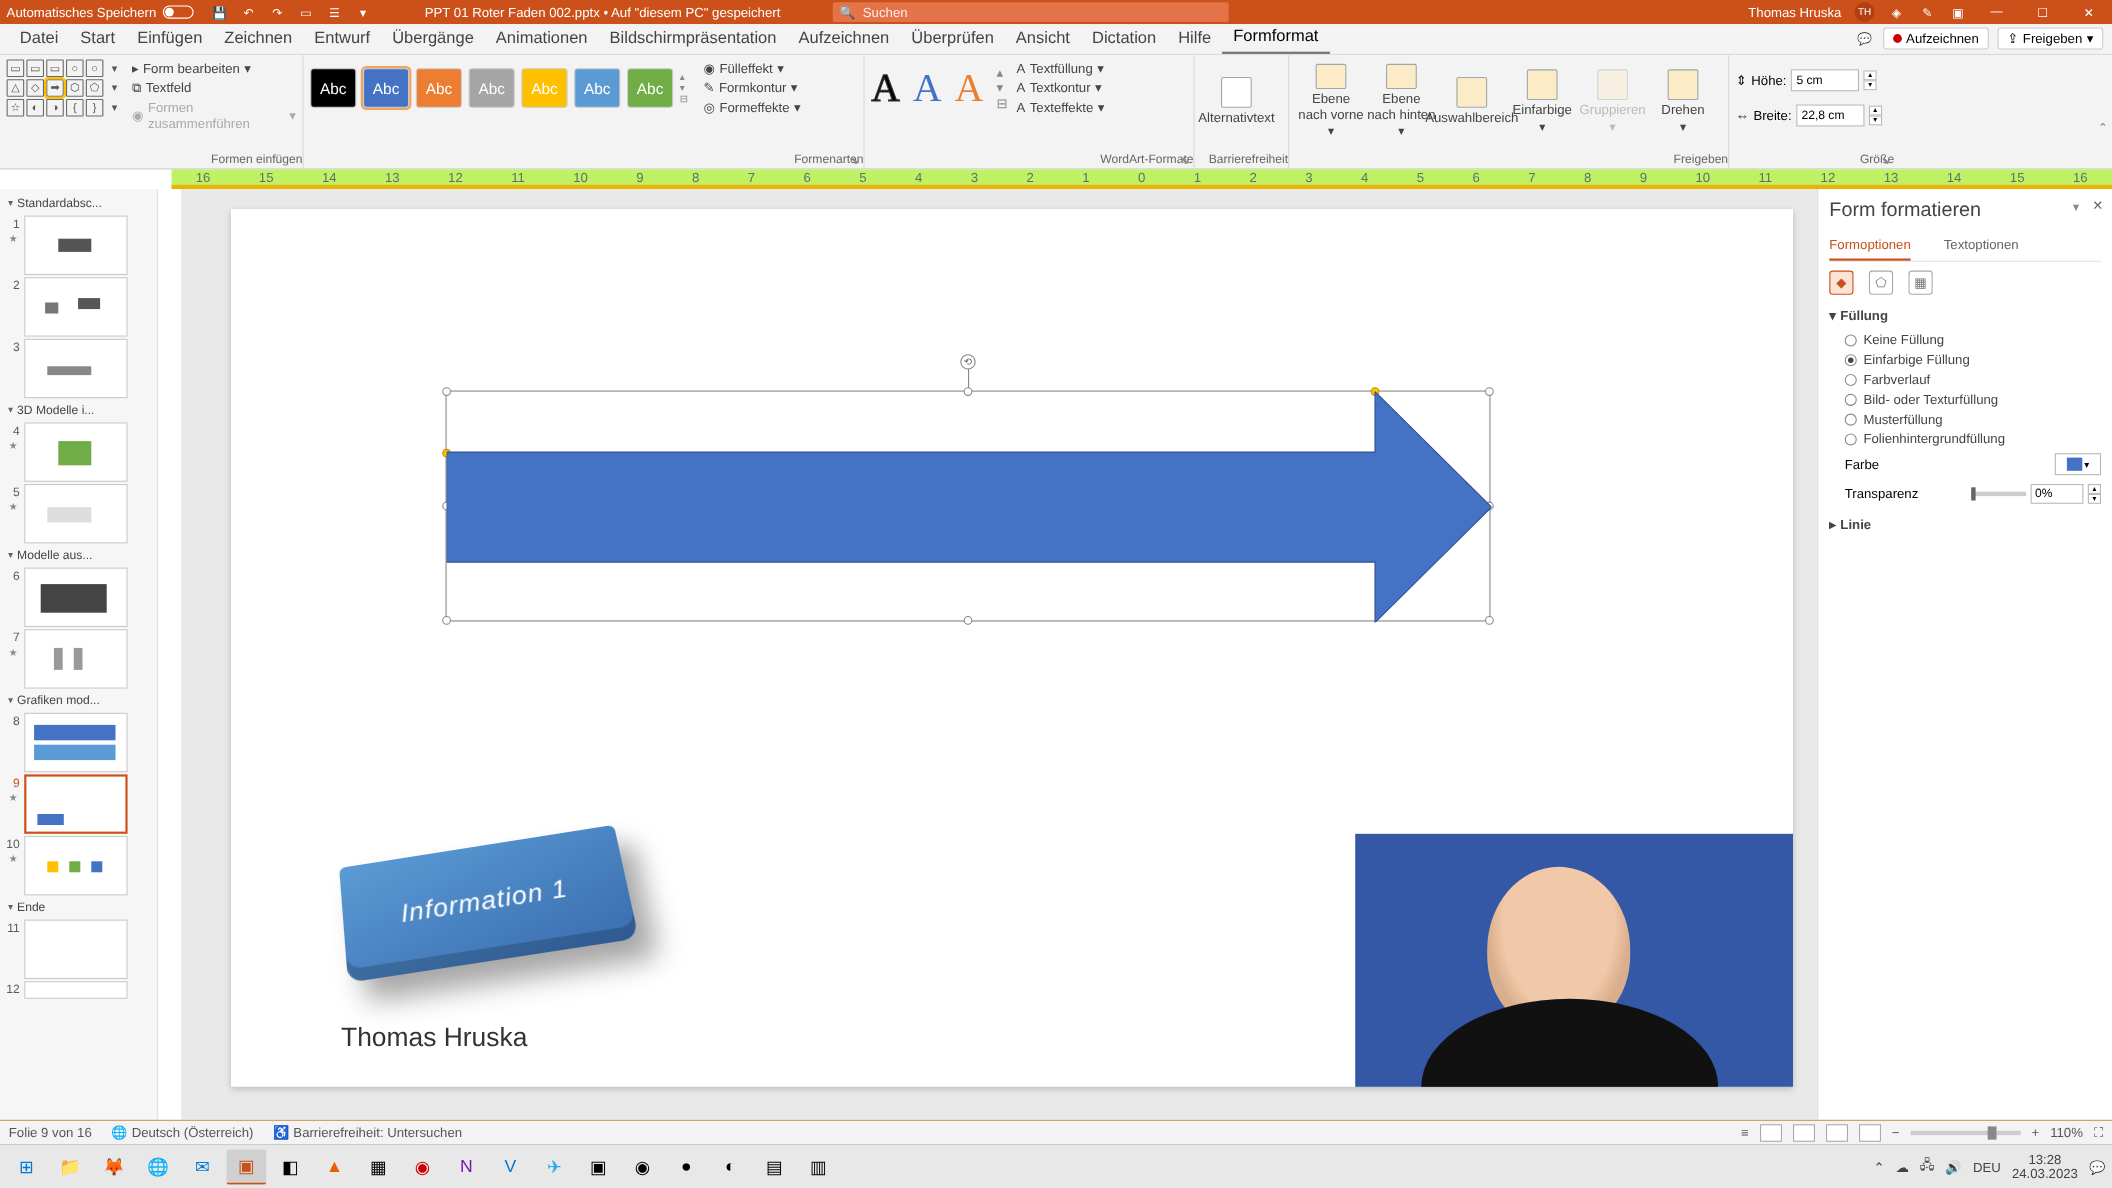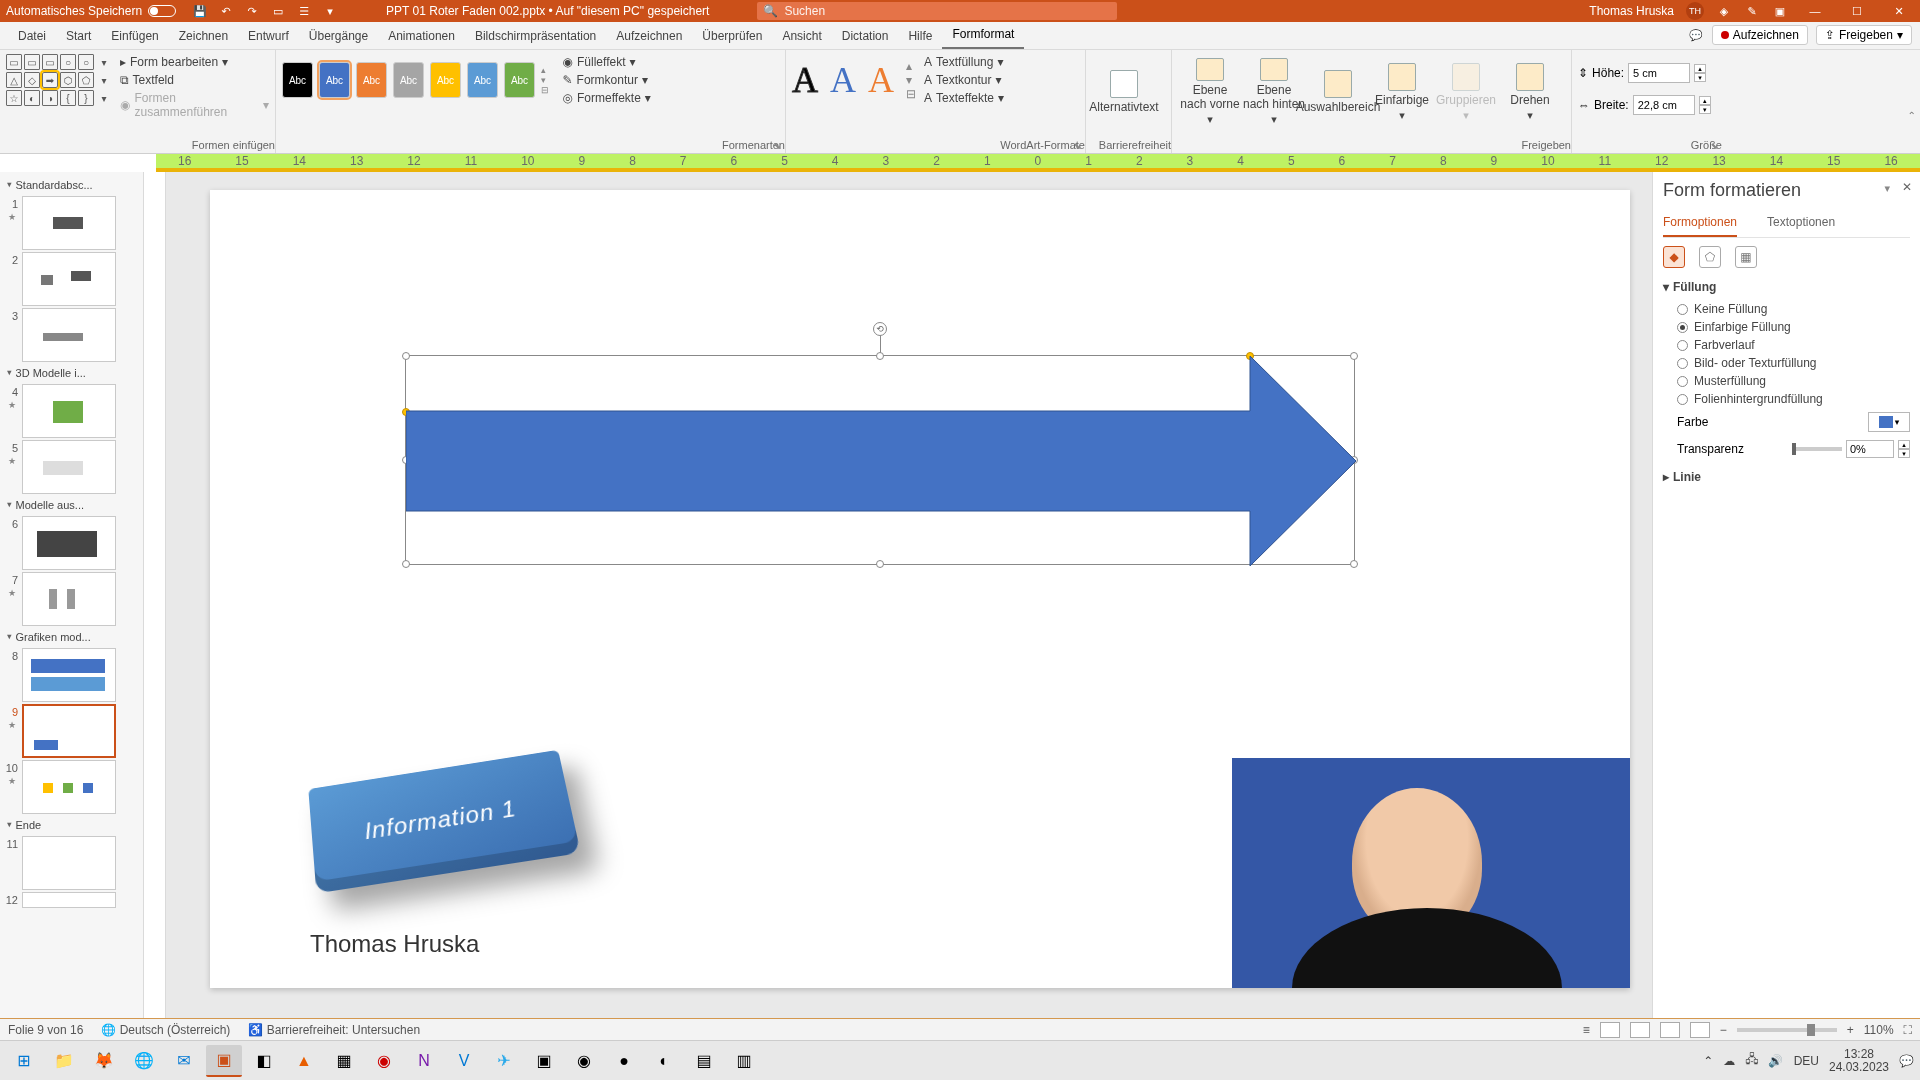--- a/index.html
+++ b/index.html
@@ -15,39 +15,39 @@
 .filename{flex:0 0 auto;margin-left:40px;font-size:12px}
 .search-box{flex:0 0 360px;margin-left:40px;height:18px;background:#E57348;border-radius:2px;display:flex;align-items:center;padding:0 6px;gap:6px}
 .search-box input{background:transparent;border:none;color:#fff;outline:none;flex:1;font-size:12px}
 .search-box input::placeholder{color:#fff;opacity:.9}
 .title-right{margin-left:auto;display:flex;align-items:center;gap:12px}
 .user-badge{width:18px;height:18px;border-radius:50%;background:#B23F10;display:flex;align-items:center;justify-content:center;font-size:9px}
 .win-btn{width:30px;height:18px;display:flex;align-items:center;justify-content:center;font-size:11px}
 
 
 .ribbon-tabs{height:28px;background:#F3F3F3;display:flex;align-items:flex-end;padding:0 8px;border-bottom:1px solid #DADADA}
-.ribbon-tab{padding:6px 10px;font-size:12px;color:#444;cursor:pointer}
+.ribbon-tab{padding:6px 10px;font-size:15px;color:#444;cursor:pointer}
 .ribbon-tab.active{color:#000000;border-bottom:2px solid #737373;font-weight:500}
 .ribbon-tabs .right{margin-left:auto;display:flex;gap:8px;align-items:center;padding-bottom:4px}
 .pill-btn{border:1px solid #ccc;border-radius:3px;padding:2px 8px;font-size:12px;display:flex;align-items:center;gap:4px;background:#fff}
 .rec-dot{width:8px;height:8px;background:#C00;border-radius:50%}
 
 
 .ribbon{height:104px;background:#F3F3F3;border-bottom:1px solid #CFCFCF;display:flex;position:relative}
 .rgroup{border-right:1px solid #DADADA;padding:4px 6px 0;display:flex;flex-direction:column;position:relative}
 .rgroup-label{position:absolute;bottom:2px;left:0;right:0;text-align:right;font-size:11px;color:#666}
 .rgroup-dl{position:absolute;bottom:2px;right:4px;font-size:9px;color:#888}
 .shapes-gallery{display:grid;grid-template-columns:repeat(6,16px);grid-auto-rows:16px;gap:2px;margin-bottom:2px}
 .shape-cell{width:16px;height:16px;border:1px solid #6a6a6a;border-radius:1px;display:flex;align-items:center;justify-content:center;font-size:10px;color:#555}
 .shape-cell.nobord{border:none}
 .shape-cell.hilite{outline:2px solid #FFC000;border-radius:2px}
 .rlabel{font-size:12px;color:#444;padding:1px 0;display:flex;align-items:center;gap:4px}
 .rlabel.disabled{color:#aaa}
 .style-gallery{display:flex;gap:6px;align-items:center}
-.style-swatch{width:31px;height:36px;border-radius:3px;display:flex;align-items:center;justify-content:center;color:#fff;font-size:10px;border:1px solid #ccc}
+.style-swatch{width:42px;height:36px;border-radius:3px;display:flex;align-items:center;justify-content:center;color:#fff;font-size:14px;border:1px solid #ccc}
 .style-swatch.sel{outline:2px solid #F2A15F}
 .wa-gallery{display:flex;gap:12px;align-items:center}
 .wa-a{font-size:36px;font-family:"Times New Roman",serif;font-weight:400}
 .big-btn{display:flex;flex-direction:column;align-items:center;justify-content:center;width:64px;height:72px;gap:2px;font-size:11px;color:#444;text-align:center;padding-top:4px}
 .big-btn.disabled{color:#bbb}
 .big-btn .bicon{width:28px;height:28px;border:1px solid #9aa;background:#FDEBC8;border-radius:2px}
 .size-row{display:flex;align-items:center;gap:4px;height:26px}
 .size-row input{width:62px;height:20px;border:1px solid #B8B8B8;padding:0 4px;font-size:11px;background:#fff}
 .spin{display:flex;flex-direction:column;width:12px}
 .spin div{height:9px;border:1px solid #B8B8B8;font-size:7px;text-align:center;line-height:7px;background:#fff}

